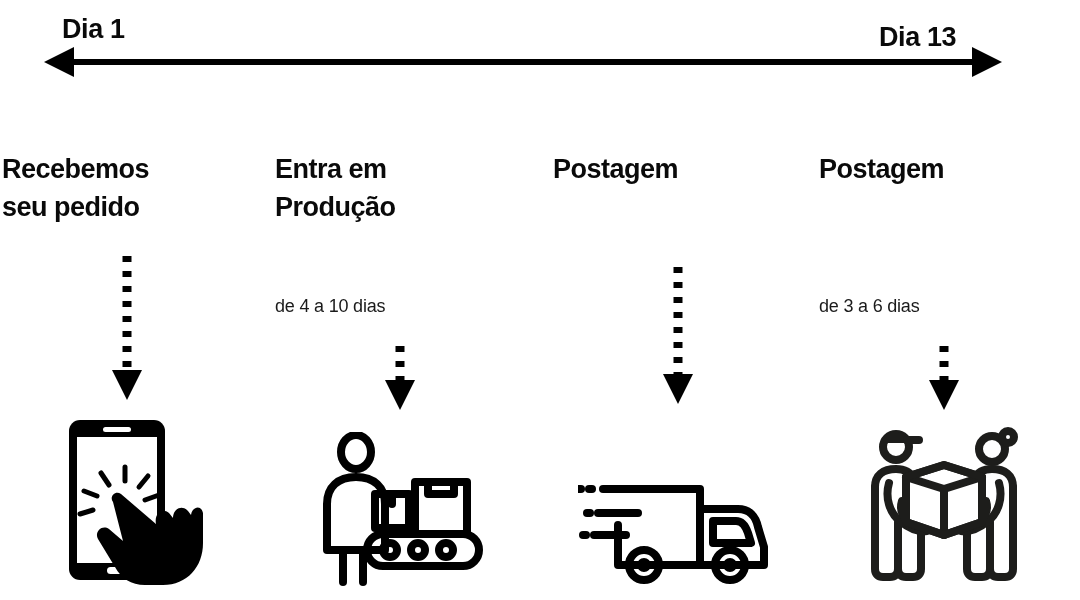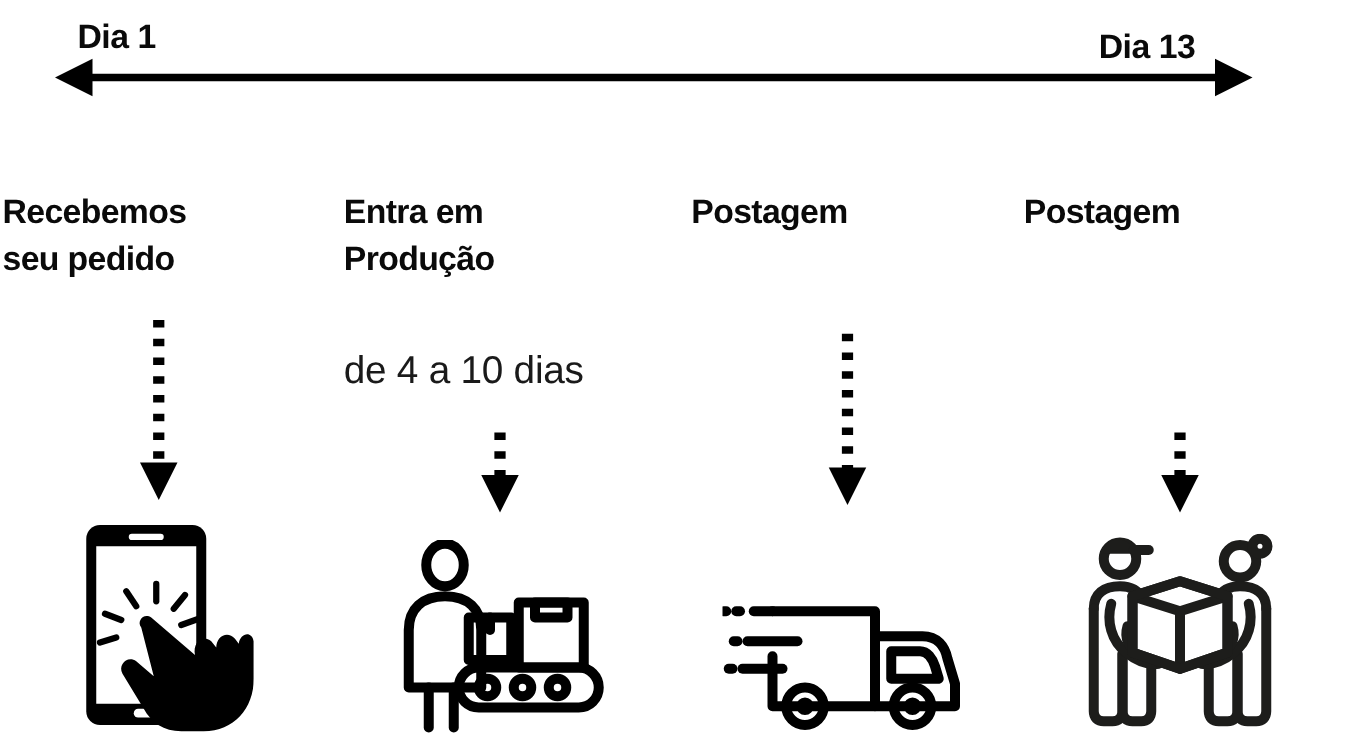--- a/index.html
+++ b/index.html
@@ -67,24 +67,24 @@
     line-height: 1.42;
     letter-spacing: -0.5px;
     color: #0a0a0a;
     white-space: pre-line;
     margin: 0;
   }
   .step-duration {
     position: absolute;
     left: 0;
     width: 250px;
-    top: 128px;
+    top: 146px;
     font-family: "Liberation Sans", sans-serif;
     font-weight: 400;
-    font-size: 31px;
+    font-size: 18px;
     letter-spacing: -0.2px;
     color: #1a1a1a;
     white-space: nowrap;
   }
   .step-arrow {
     position: absolute;
     left: 0;
     width: 250px;
   }
   .step-icon {
@@ -238,20 +238,21 @@
         <line x1="60" y1="46" x2="20" y2="46"></line>
         <line x1="12" y1="46" x2="9" y2="46"></line>
         <line x1="48" y1="68" x2="16" y2="68"></line>
         <line x1="8" y1="68" x2="5" y2="68"></line>
       </svg>
     </div>
   </div>
 
   <div class="step" id="step-3">
     <div class="step-title">Postagem</div>
+    <div class="step-duration">de 3 a 6 dias</div>
 
     <svg class="step-arrow" id="arrow-3" viewBox="0 0 250 75" height="75">
       <line x1="125" y1="4" x2="125" y2="44" stroke="#000000" stroke-width="9" stroke-dasharray="6 9" stroke-linecap="butt"></line>
       <polygon points="125,68 110,38 140,38"></polygon>
     </svg>
 
     <div class="step-icon">
       <svg width="150" height="160" viewBox="0 0 150 160" fill="none" stroke="#1d1d1b" stroke-width="8" stroke-linejoin="round" stroke-linecap="round">
 
         <circle cx="27" cy="20" r="13"></circle>

